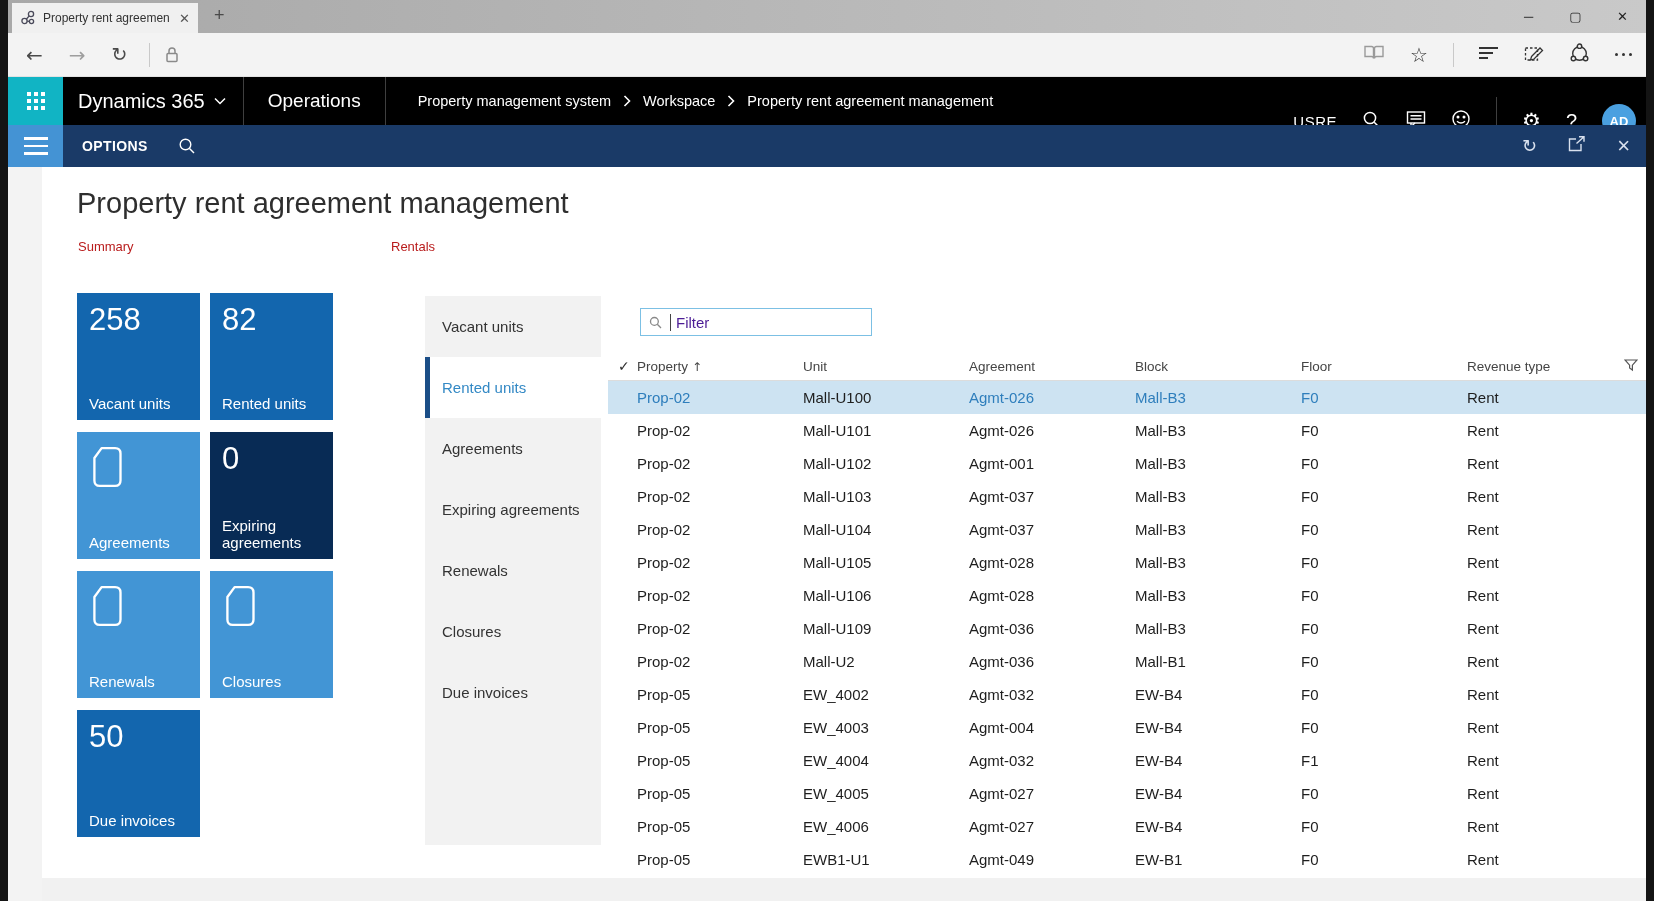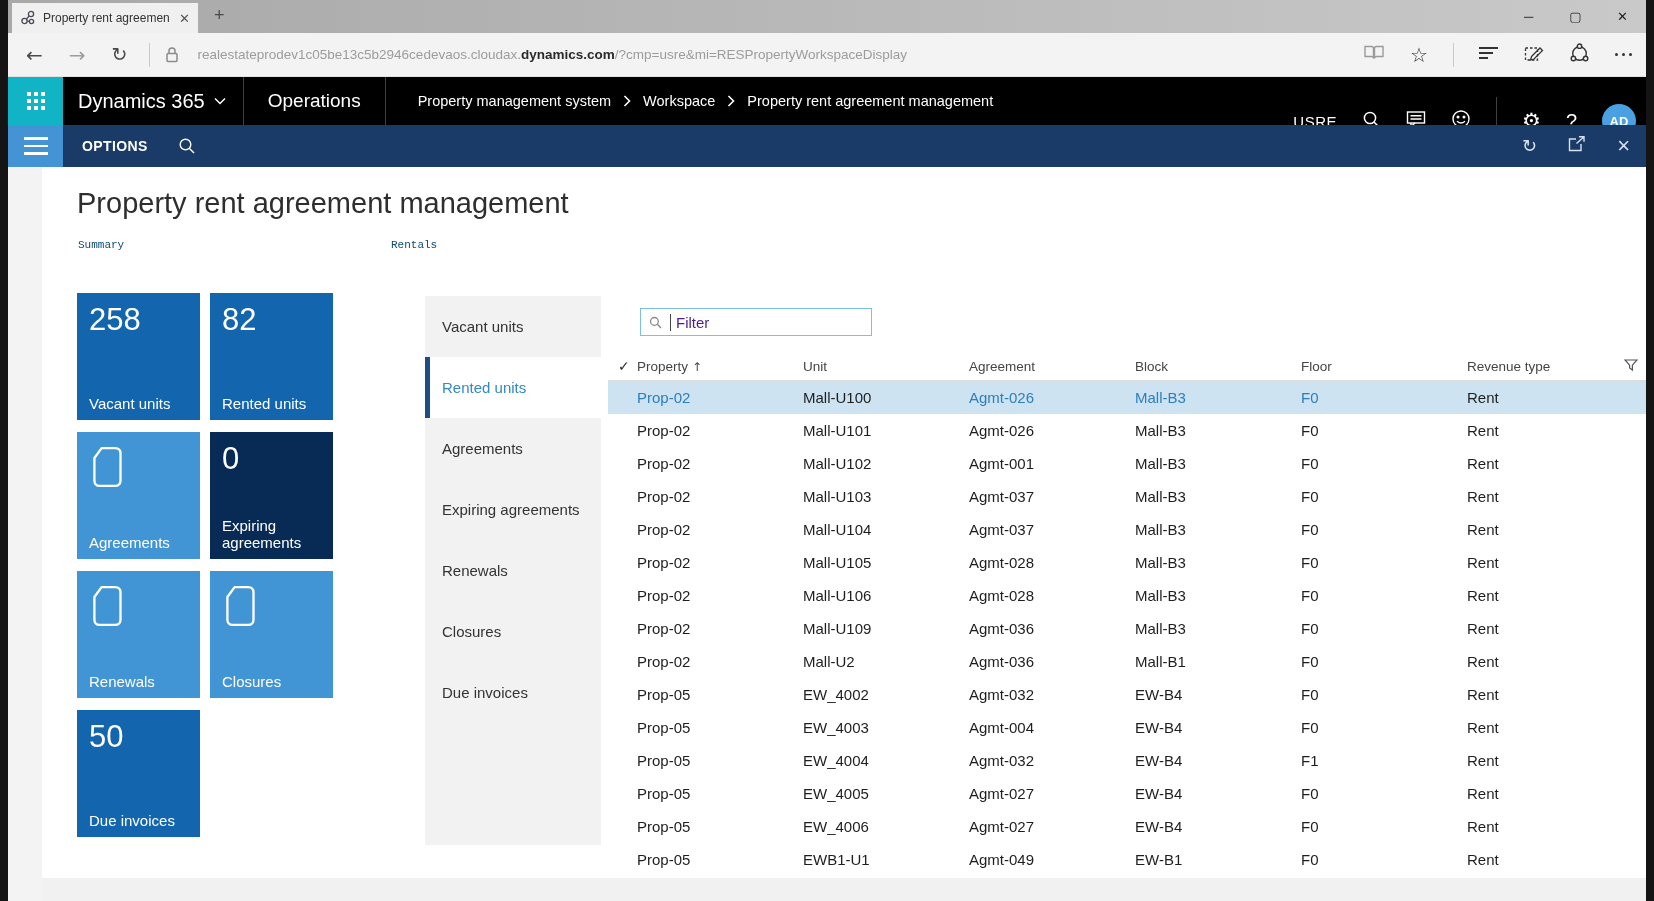--- a/index.html
+++ b/index.html
@@ -67,21 +67,21 @@
   .opt-label { margin-left:19px; font-size:14px; font-weight:700; letter-spacing:.4px; }
   .opt-search { margin-left:30px; display:flex; }
   .opt-right { margin-left:auto; display:flex; gap:31px; margin-right:16px; color:#d9e1ee; align-items:center; }
   .opt-right .g { font-size:18px; line-height:1; }
   .opt-right .x { font-size:22px; line-height:1; font-weight:400; }
 
   
   .pagebody { position:absolute; top:167px; left:0; right:0; bottom:0; background:#fff; }
   .gutter { position:absolute; left:0; top:0; width:34px; height:100%; background:#f3f3f3; }
   .page-title { position:absolute; left:69px; top:20px; font-size:29px; font-weight:300; color:#2e2e2e; }
-  .sec-label { position:absolute; top:72px; font-size:11px; color:#0c4a6e;font-family:Liberation Mono, monospace; }
+  .sec-label { position:absolute; top:72px; font-size:13px; color:#b91c1c; }
   #summary-label { left:70px; }
   #rentals-label { left:383px; }
 
   .tiles { position:absolute; left:69px; top:126px; width:260px; height:560px; }
   .tile { position:absolute; width:123px; height:127px; color:#fff; padding:9px 12px; cursor:pointer; }
   .tile.medium { background:#1366ae; }
   .tile.light  { background:#4295d5; }
   .tile.dark   { background:#082b55; }
   .tile-value { font-size:31px; font-weight:300; line-height:1.15; }
   .tile-label { position:absolute; left:12px; right:6px; bottom:8px; font-size:15px; line-height:1.15; }
@@ -137,21 +137,20 @@
       <span class="tbtn back glyph">←</span>
       <span class="tbtn fwd glyph">→</span>
       <span class="tbtn reload glyph">↻</span>
       <span class="tdiv"></span>
       <span class="lock">
         <svg width="14" height="18" viewBox="0 0 14 18" fill="none" stroke="#8a8a8a" stroke-width="1.5">
           <rect x="2" y="7.5" width="10" height="8" rx="1"></rect>
           <path d="M4 7.5 V5 a3 3 0 0 1 6 0 V7.5"></path>
         </svg>
       </span>
-      <span class="urltext"><span>realestateprodev1c05be13c5b2946cedevaos.cloudax.</span><b>dynamics.com</b><span>/?cmp=usre&amp;mi=RESPropertyWorkspaceDisplay</span></span>
       <span class="tool-right">
         <span>
           <svg width="22" height="17" viewBox="0 0 22 17" fill="none" stroke="#9a9a9a" stroke-width="1.4">
             <path d="M2 2.5 h6.5 q2 0 2 2 v10 q0 -2 -2 -2 H2 z"></path>
             <path d="M20 2.5 h-6.5 q-2 0 -2 2 v10 q0 -2 2 -2 H20 z"></path>
           </svg>
         </span>
         <span class="star glyph">☆</span>
         <span class="tdiv" style="margin-left:0"></span>
         <span>

